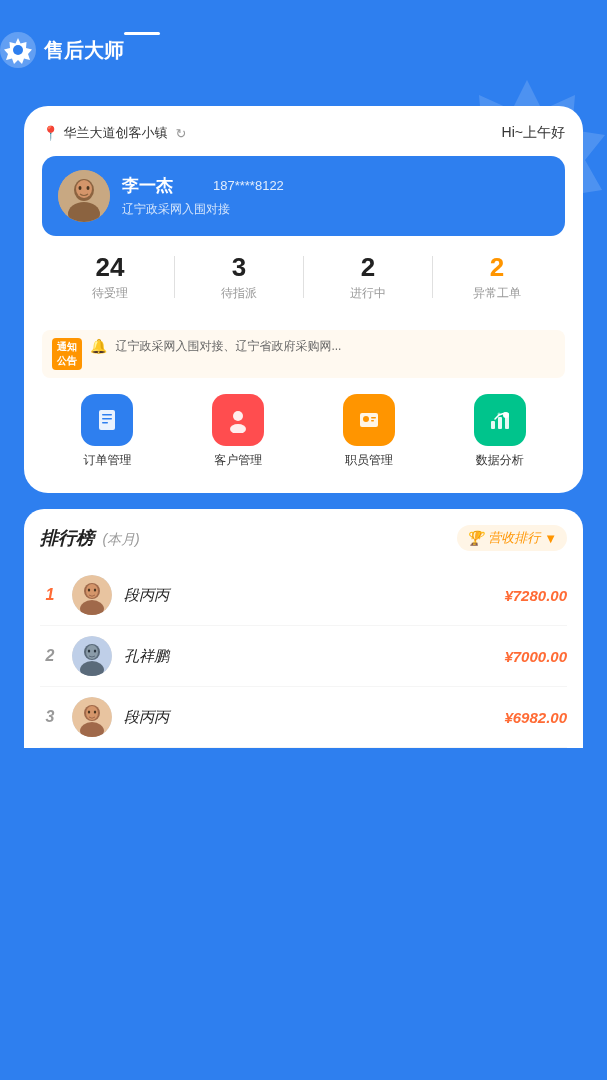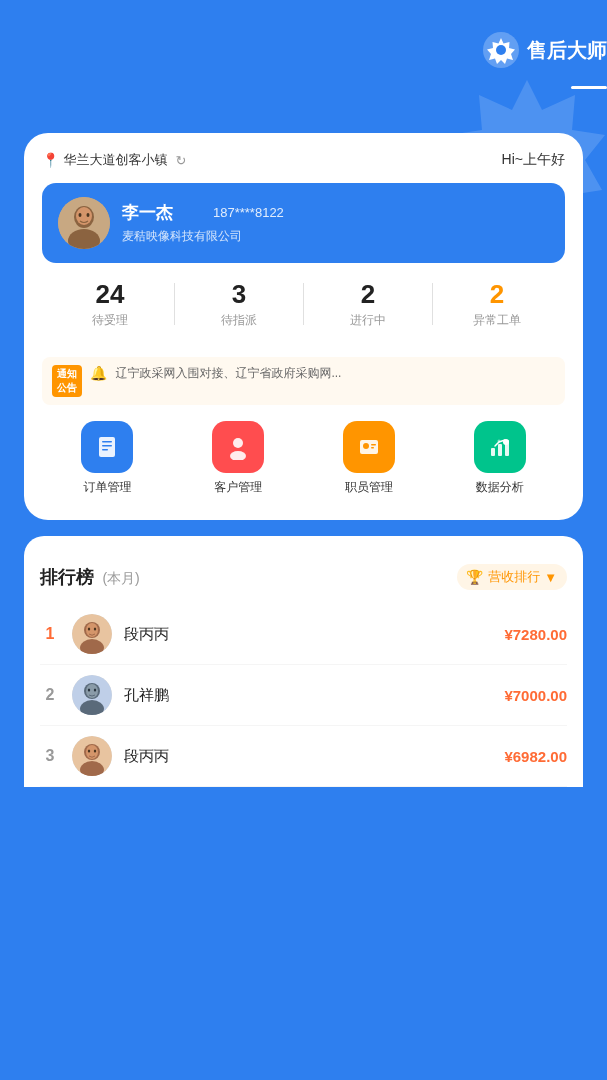--- a/index.html
+++ b/index.html
@@ -18,22 +18,22 @@
       right: -20px;
       top: 80px;
       width: 200px;
       height: 200px;
       opacity: 0.15;
     }
 
     .header-section {
       padding: 32px 0 20px;
       display: flex;
-      flex-direction: column;
-      align-items: flex-end;
+      flex-direction: row;
+      align-items: flex-start;
     }
 
     .logo-row {
       display: flex;
       align-items: center;
       gap: 8px;
       margin-bottom: 18px;
     }
 
     .logo-icon {
@@ -303,22 +303,23 @@
     .menu-label {
       font-size: 12px;
       color: #333;
     }
 
     
     .ranking-section {
       margin: 0 24px;
       background: white;
       border-radius: 20px 20px 0 0;
-      padding: 28px 16px 0;
+      padding: 16px 16px 0;
       margin-top: 16px;
+      font-style: italic;
     }
 
     .ranking-header {
       display: flex;
       justify-content: space-between;
       align-items: center;
       margin-bottom: 14px;
     }
 
     .ranking-title {
@@ -442,21 +443,21 @@
         <ellipse cx="22" cy="18" rx="1.5" ry="2" fill="#4a3520"></ellipse>
         <ellipse cx="30" cy="18" rx="1.5" ry="2" fill="#4a3520"></ellipse>
         <path d="M22 24 Q26 27 30 24" stroke="#8B6340" stroke-width="1.2" fill="none"></path>
       </svg>
     </div>
     <div class="user-info">
       <div class="user-name-row">
         <span class="user-name">李一杰</span>
         <span class="user-phone">187****8122</span>
       </div>
-      <div class="user-company">麦秸映像科技有限公司</div>
+      <div class="user-company">辽宁政采网入围对接</div>
     </div>
   </div>
 
   <div class="stats-row-wrapper">
     <div class="stats-row" style="flex:1;">
       <div class="stat-item">
         <div class="stat-number">24</div>
         <div class="stat-label">待受理</div>
       </div>
       <div class="stat-divider"></div>

